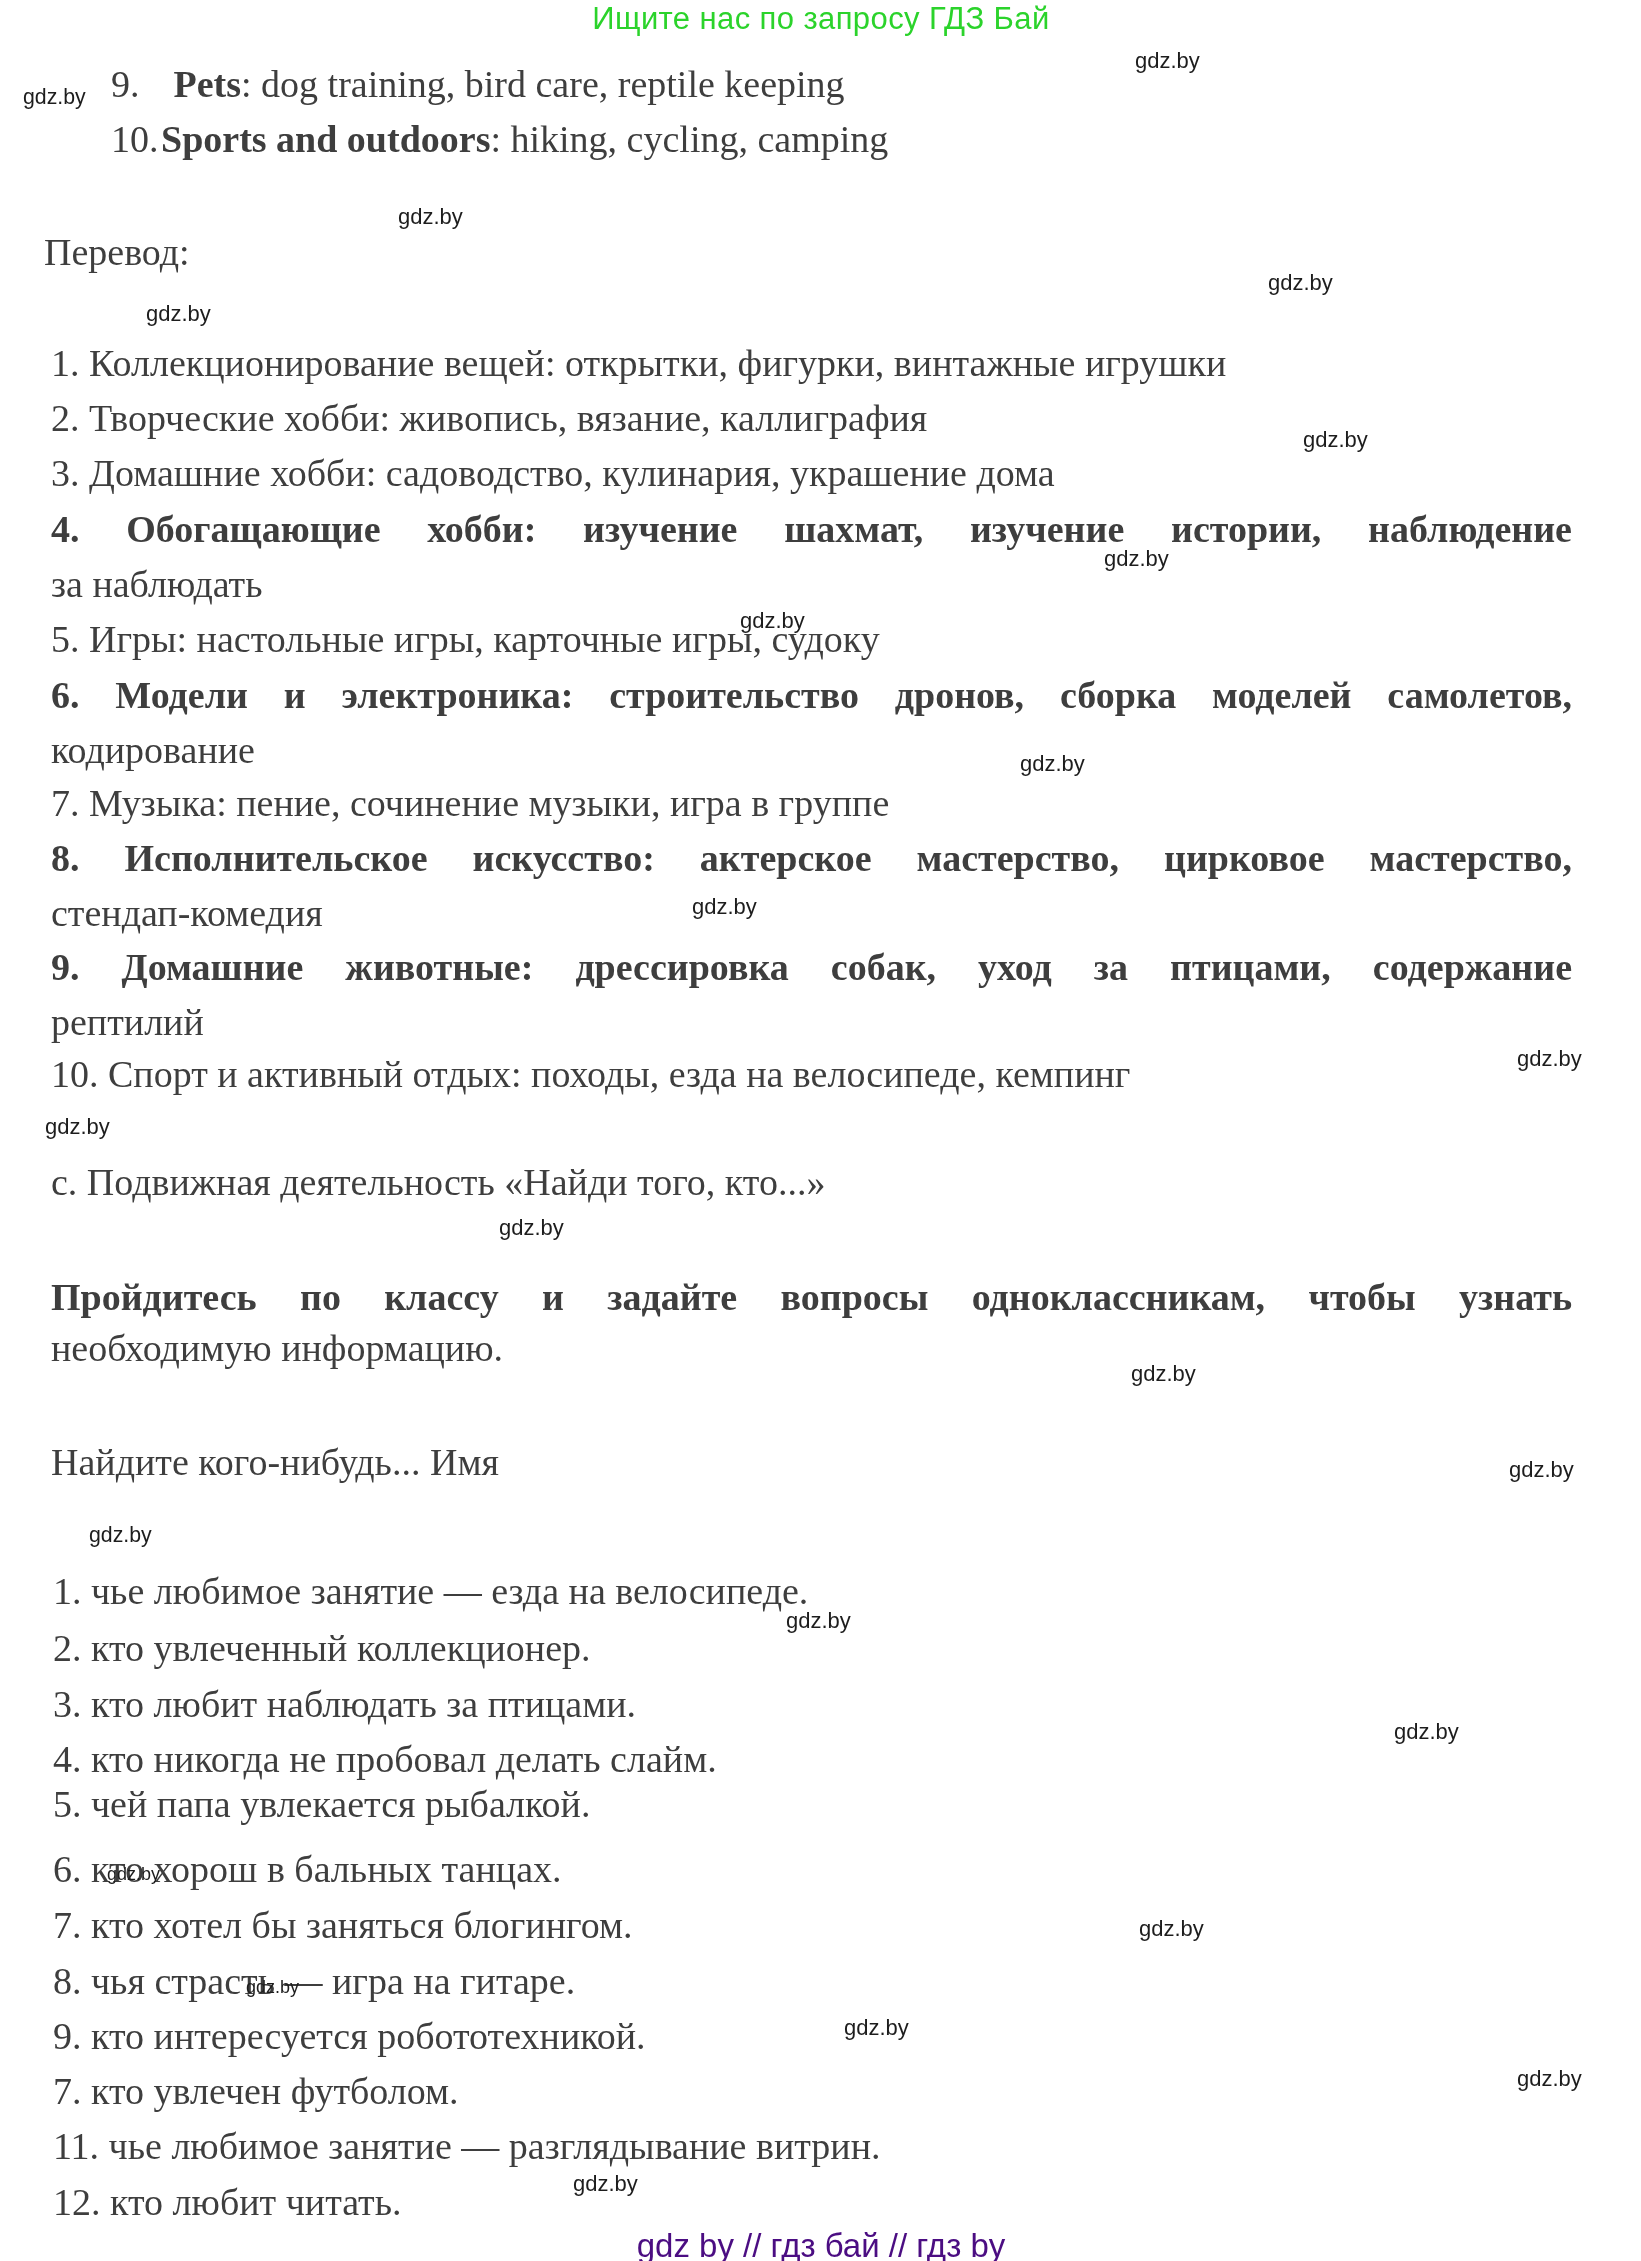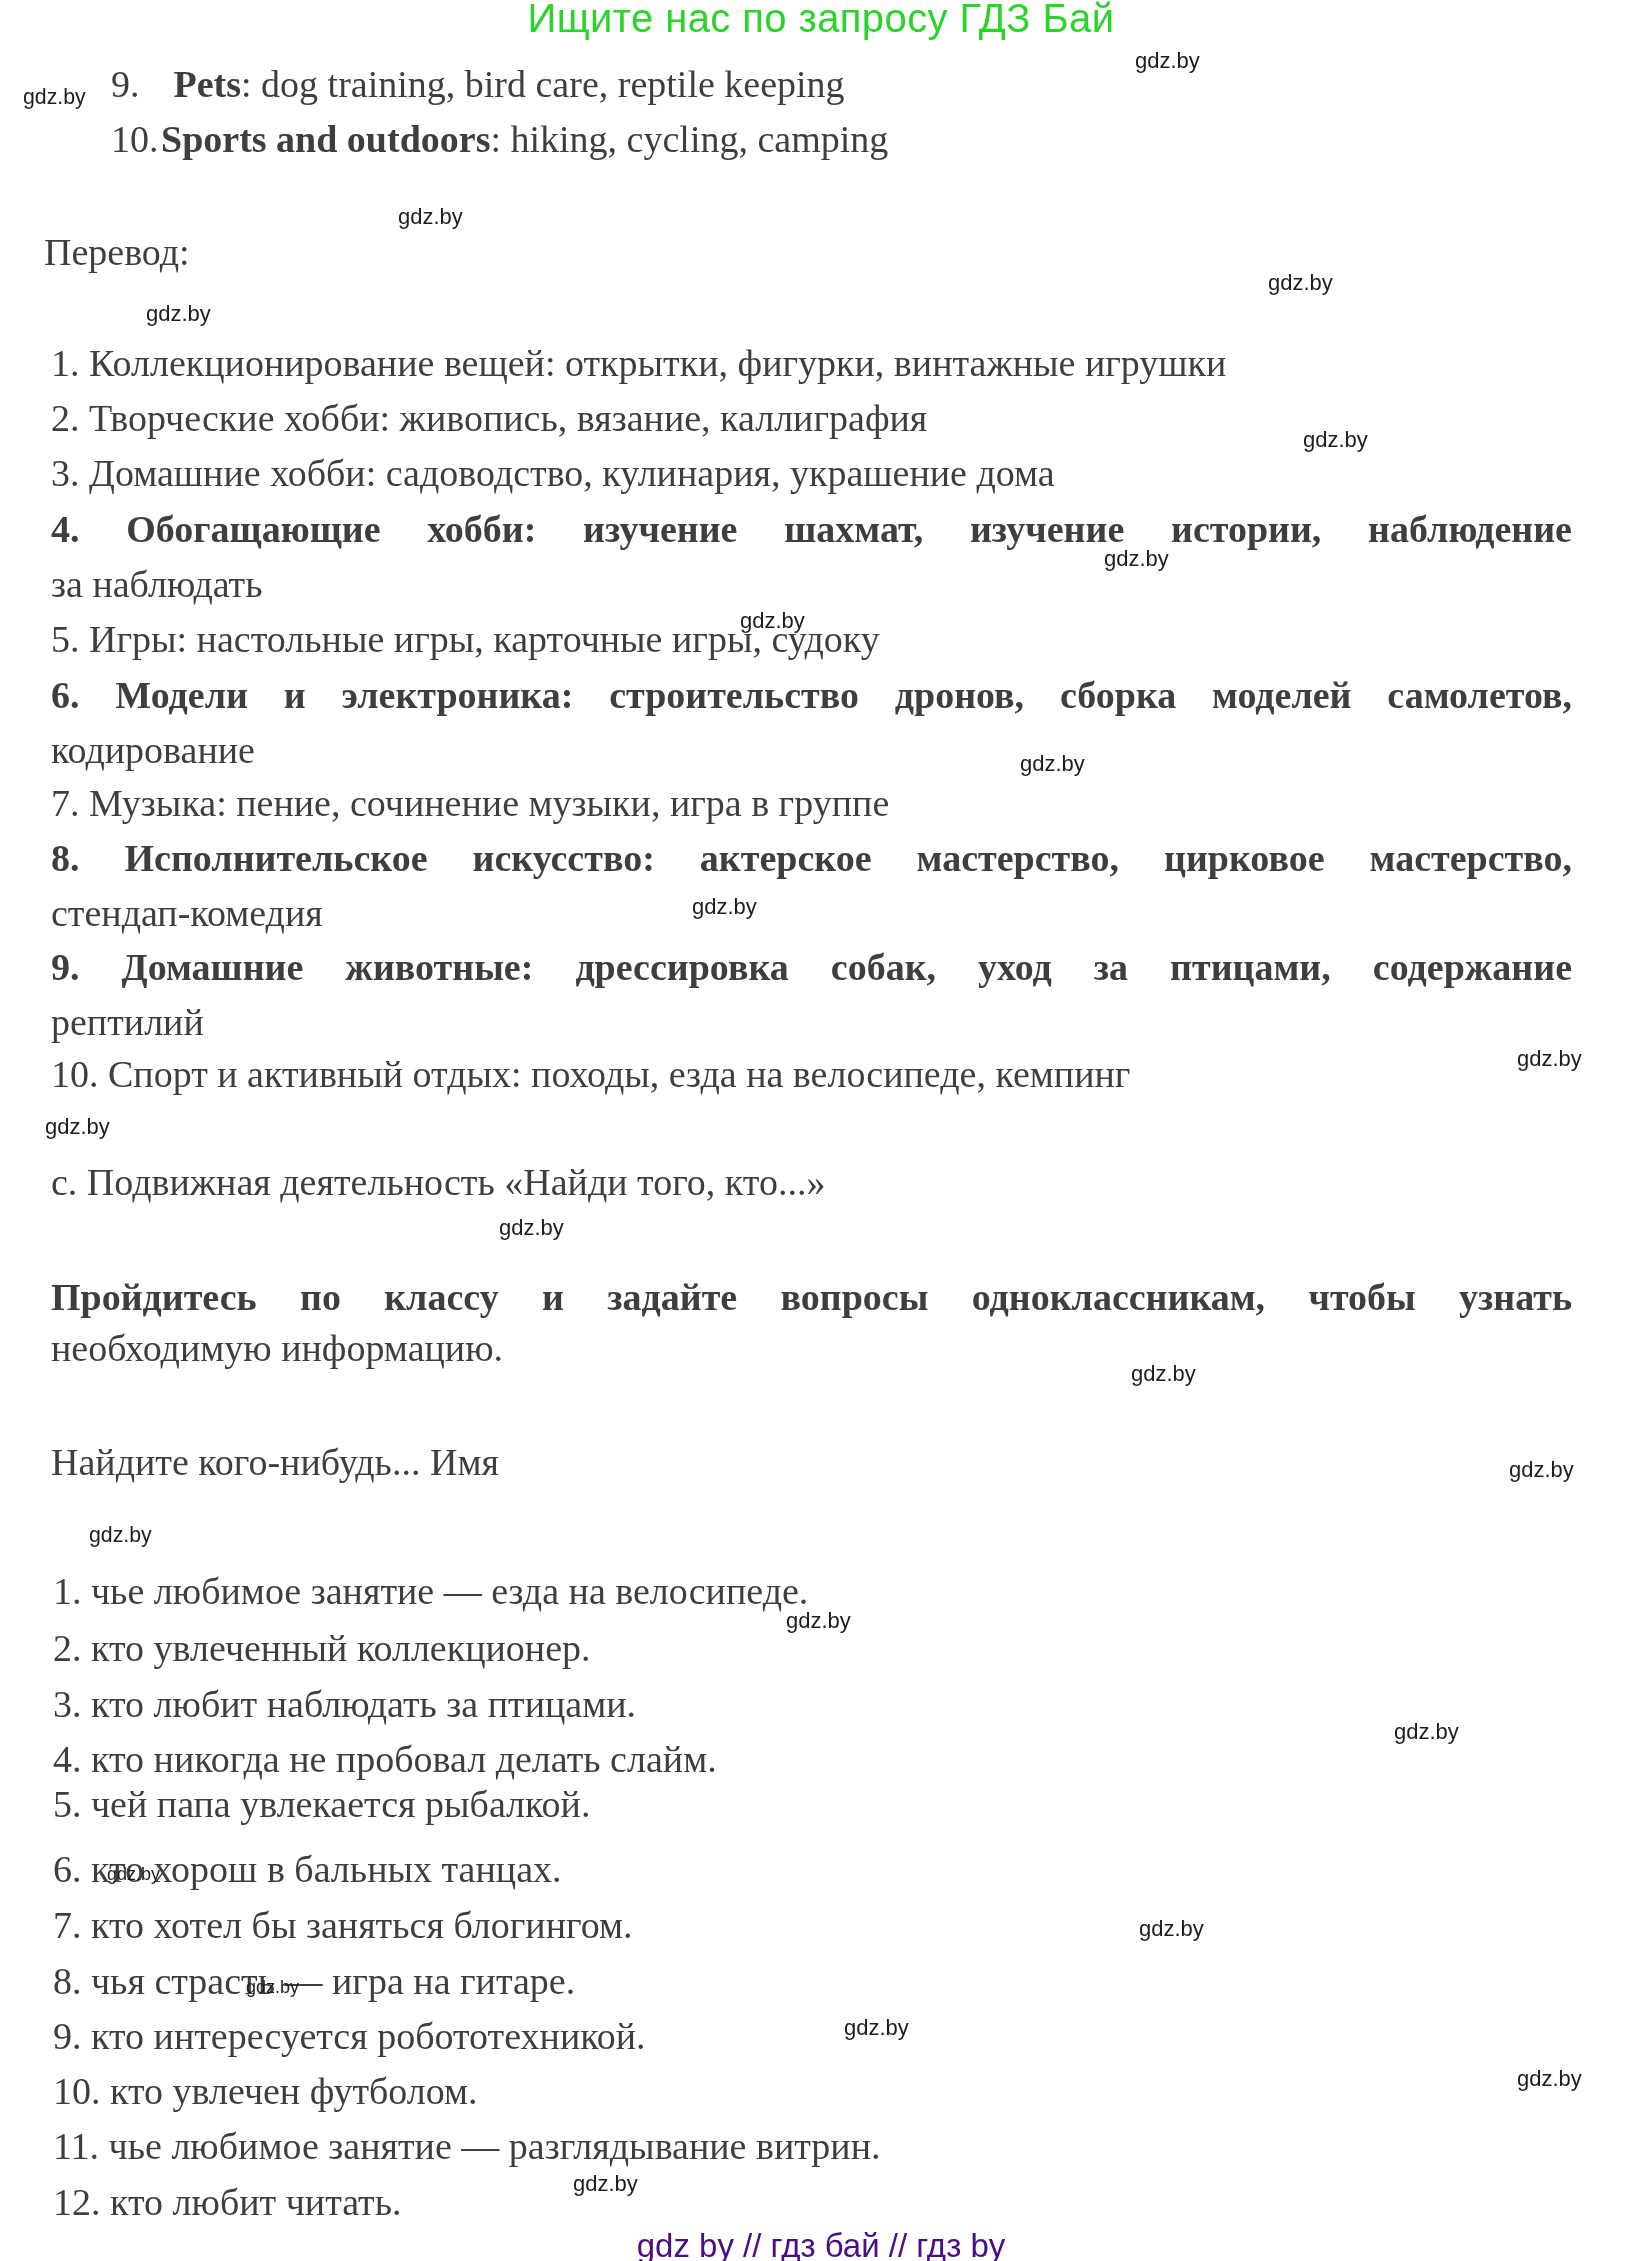--- a/index.html
+++ b/index.html
@@ -10,21 +10,21 @@
     position:relative;
   }
   .page{
     position:absolute;left:0;top:0;width:1642px;height:2261px;
     background:#ffffff;overflow:hidden;
   }
   .banner{
     position:absolute;top:1.6px;left:0;width:1642px;
     text-align:center;
     font-family:"Liberation Sans",sans-serif;
-    font-size:40px;line-height:33px;
+    font-size:31px;line-height:33px;
     color:#2bd32b;
     letter-spacing:0.4px;
   }
   .line{
     position:absolute;left:51px;width:1521px;
     font-size:38px;line-height:44px;
     color:#3e3e3e;
     white-space:nowrap;
   }
   .just{
@@ -92,21 +92,21 @@
 
   <div class="line list2" style="top:1552px">1. чье любимое занятие — езда на велосипеде.</div>
   <div class="line list2" style="top:1609px">2. кто увлеченный коллекционер.</div>
   <div class="line list2" style="top:1665px">3. кто любит наблюдать за птицами.</div>
   <div class="line list2" style="top:1720px">4. кто никогда не пробовал делать слайм.</div>
   <div class="line list2" style="top:1765px">5. чей папа увлекается рыбалкой.</div>
   <div class="line list2" style="top:1830px">6. кто хорош в бальных танцах.</div>
   <div class="line list2" style="top:1886px">7. кто хотел бы заняться блогингом.</div>
   <div class="line list2" style="top:1942px">8. чья страсть — игра на гитаре.</div>
   <div class="line list2" style="top:1997px">9. кто интересуется робототехникой.</div>
-  <div class="line list2" style="top:2052px">10. кто увлечен футболом.</div>
+  <div class="line list2" style="top:2052px">7. кто увлечен футболом.</div>
   <div class="line list2" style="top:2107px">11. чье любимое занятие — разглядывание витрин.</div>
   <div class="line list2" style="top:2163px">12. кто любит читать.</div>
 
   <span class="wm" style="left:1135px;top:49px">gdz.by</span>
   <span class="wm" style="left:23px;top:85px;font-size:21.3px">gdz.by</span>
   <span class="wm" style="left:398px;top:205px">gdz.by</span>
   <span class="wm" style="left:1268px;top:271px">gdz.by</span>
   <span class="wm" style="left:146px;top:302px">gdz.by</span>
   <span class="wm" style="left:1303px;top:428px">gdz.by</span>
   <span class="wm" style="left:1104px;top:547px">gdz.by</span>

